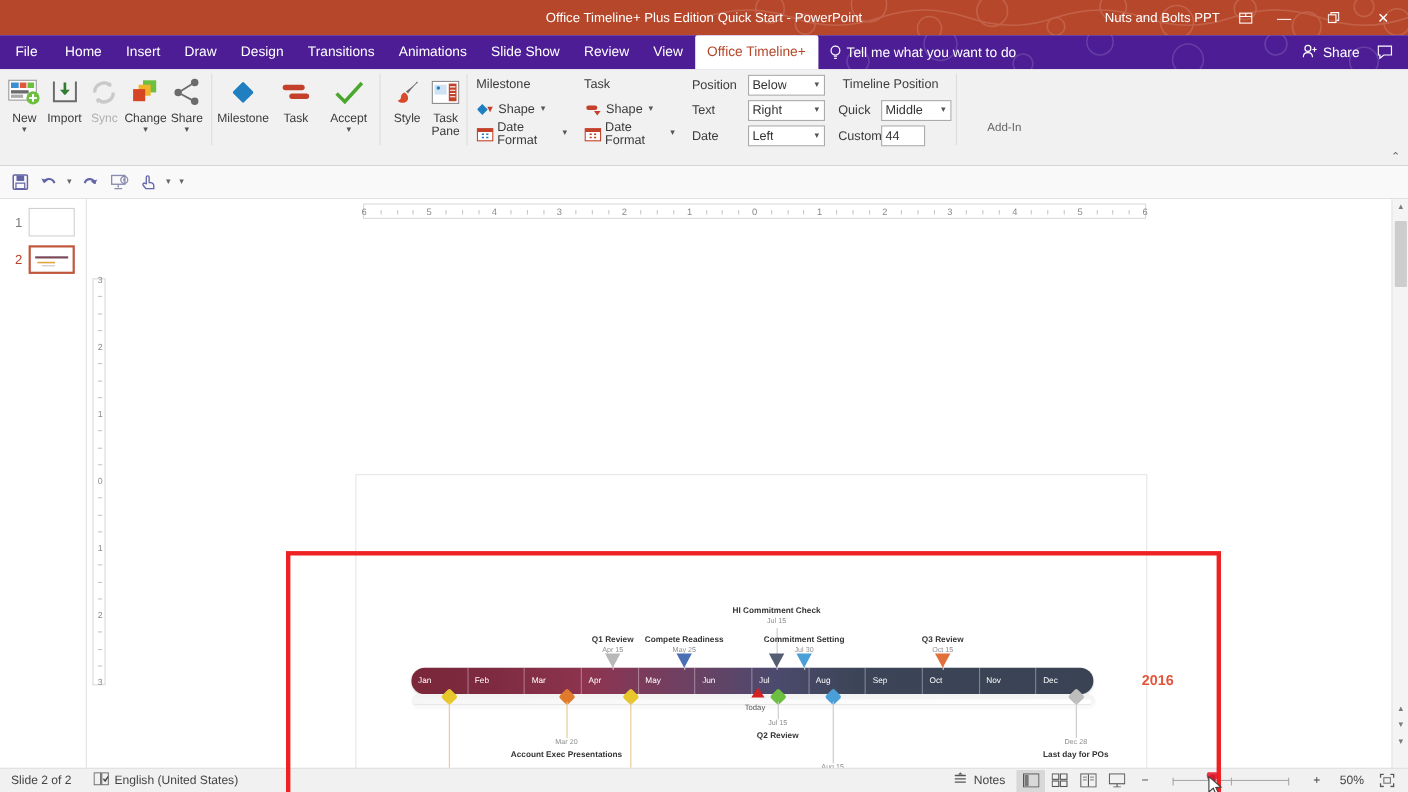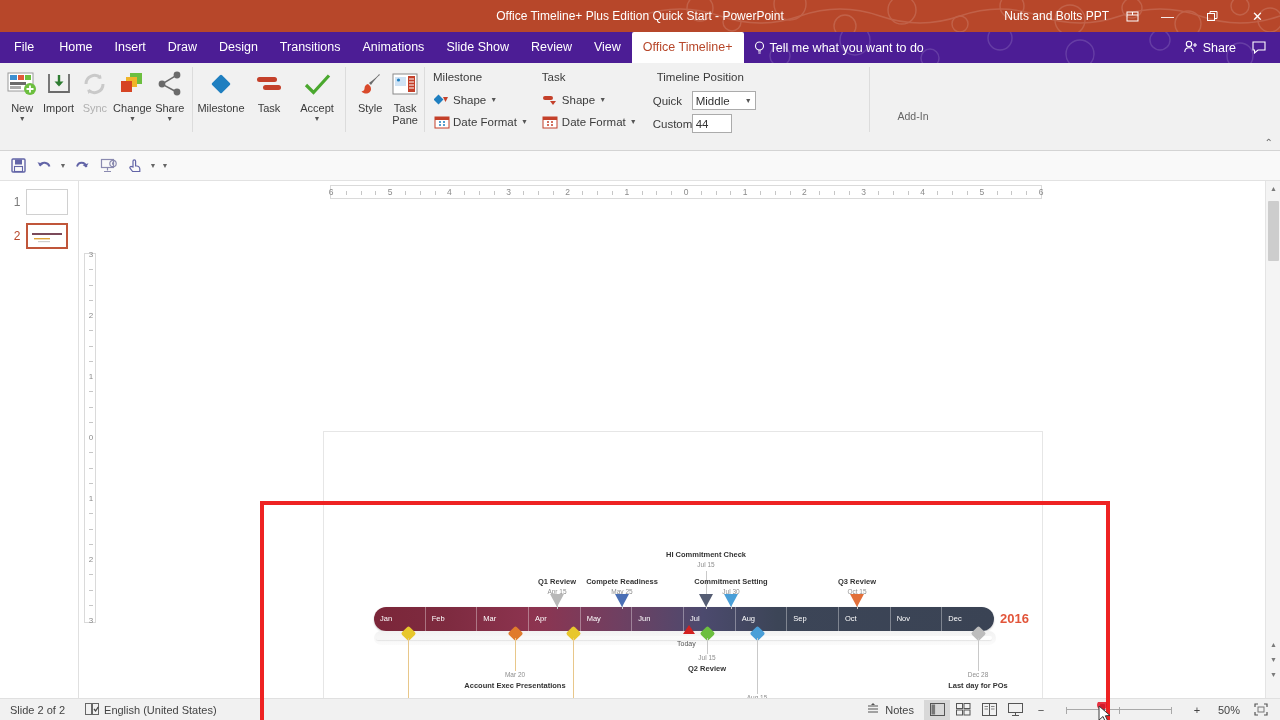--- a/index.html
+++ b/index.html
@@ -168,21 +168,21 @@
 
   .axis-band {
     position:absolute; height:24px; border-radius:12px;
     background:linear-gradient(90deg,#7b2639 0%,#7e2b40 12%,#8d3450 26%,#6e4062 40%,#4c4a6e 53%,#3c4557 65%,#3a4354 100%);
     box-shadow:0 1px 2px rgba(0,0,0,.22);
     overflow:hidden;
   }
   .axis-month { position:absolute; top:0; height:24px; border-right:1px solid rgba(255,255,255,.35); }
   .axis-month:last-child { border-right:none; }
   .axis-month span { position:absolute; left:6px; top:7px; font-size:7.5px; color:#fff; }
-  .axis-year { position:absolute; font-size:13px; font-weight:bold; color:#e2553a; }
+  .axis-year { position:absolute; font-size:13px; font-weight:bold; color:#e2553a;margin-left:38px; }
 
   .baseline { position:absolute; height:4px; background:linear-gradient(90deg,#f6f6f6,#ffffff); border-radius:2px; box-shadow:0 1px 1px rgba(0,0,0,.08); }
   .baseline-band { position:absolute; height:14px; background:linear-gradient(180deg,#f2f2f2,#fbfbfb); border-radius:7px; }
 
   .today-lbl { position:absolute; font-size:7px; color:#555; white-space:nowrap; }
 
   
   .vscroll { position:absolute; right:0; top:181px; width:15px; height:517px; background:#f4f4f4; border-left:1px solid #e4e4e4; }
   .vs-arrow { width:15px; height:15px; display:flex; align-items:center; justify-content:center; font-size:7px; color:#7a7a7a; }
   .vs-thumb { position:absolute; left:2px; top:20px; width:11px; height:60px; background:#cdcdcd; border-radius:1px; }
@@ -478,20 +478,43 @@
                 <rect x="1" y="2" width="14" height="11" fill="#fff" stroke="#c4402a"></rect>
                 <rect x="1" y="2" width="14" height="3" fill="#c4402a"></rect>
                 <path d="M5 7h2M9 7h2M5 10h2M9 10h2" stroke="#c4402a" stroke-width="1.3"></path>
               </svg>
           </span>
           <span>Date Format</span>
           <span class="dd">▼</span>
         </div>
       </div>
 
+      <div class="colstack" style="gap:2px; margin-left:4px;">
+        <div class="fieldrow">
+          <span class="fieldlbl">Position</span>
+          <span class="combo w70">
+            <span class="cv">Below</span>
+            <span class="ca">▼</span>
+          </span>
+        </div>
+        <div class="fieldrow">
+          <span class="fieldlbl">Text</span>
+          <span class="combo w70">
+            <span class="cv">Right</span>
+            <span class="ca">▼</span>
+          </span>
+        </div>
+        <div class="fieldrow">
+          <span class="fieldlbl">Date</span>
+          <span class="combo w70">
+            <span class="cv">Left</span>
+            <span class="ca">▼</span>
+          </span>
+        </div>
+      </div>
 
       <div class="colstack" style="gap:2px; margin-left:6px;">
         <div class="hdrlbl">Timeline Position</div>
         <div class="fieldrow">
           <span class="fieldlbl" style="width:34px;">Quick</span>
           <span class="combo">
             <span class="cv">Middle</span>
             <span class="ca">▼</span>
           </span>
         </div>

